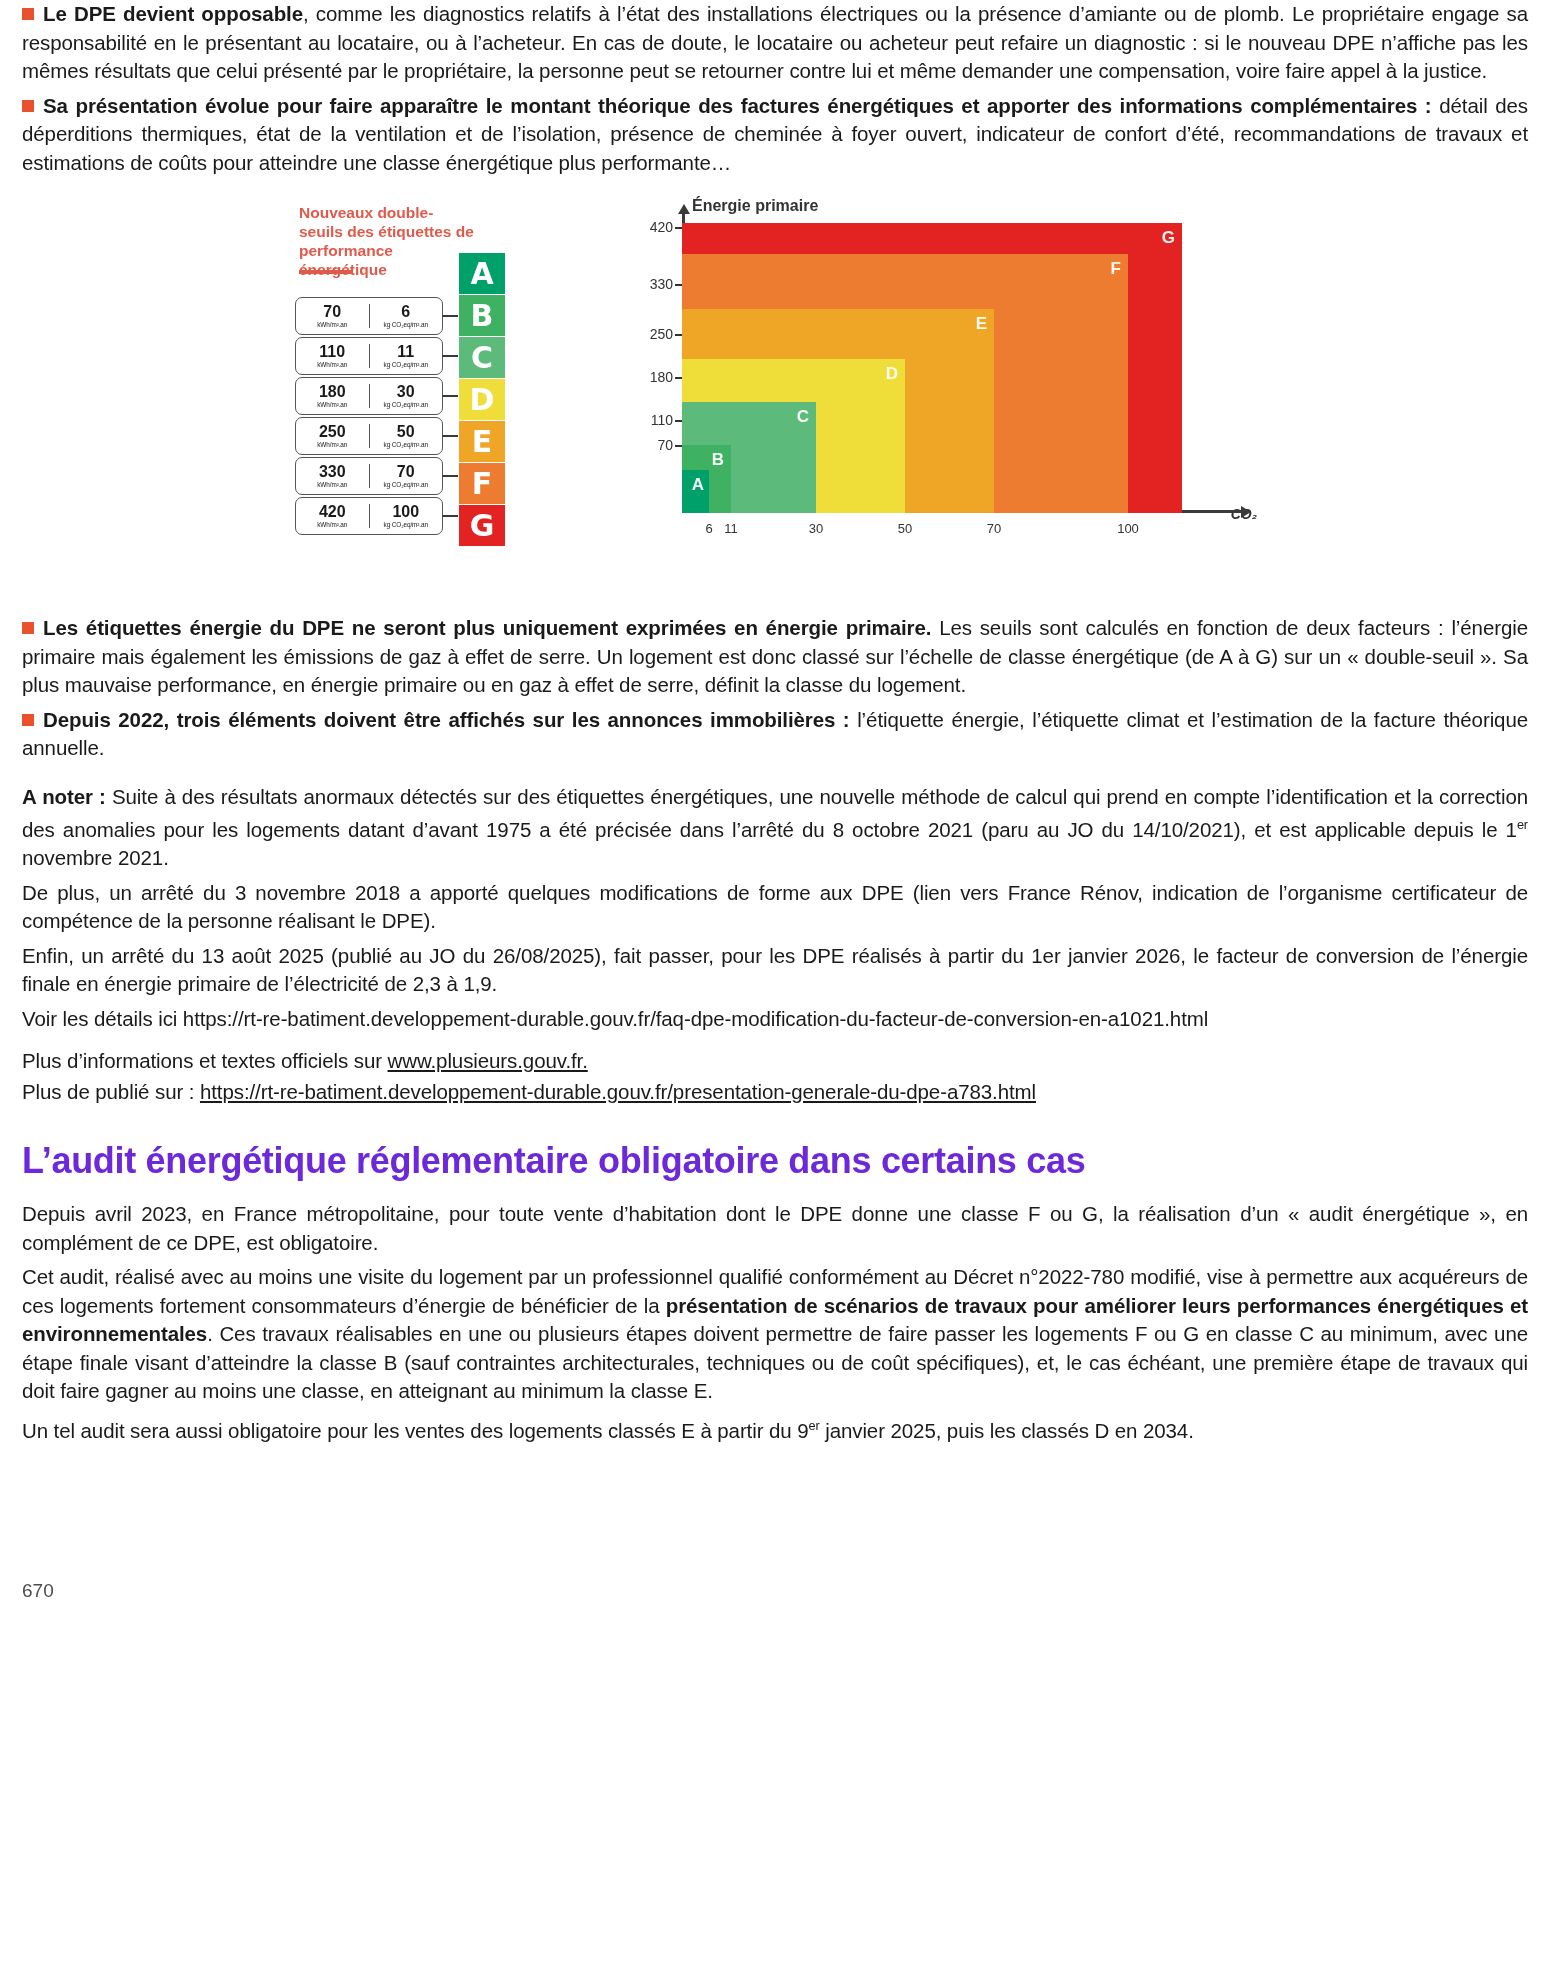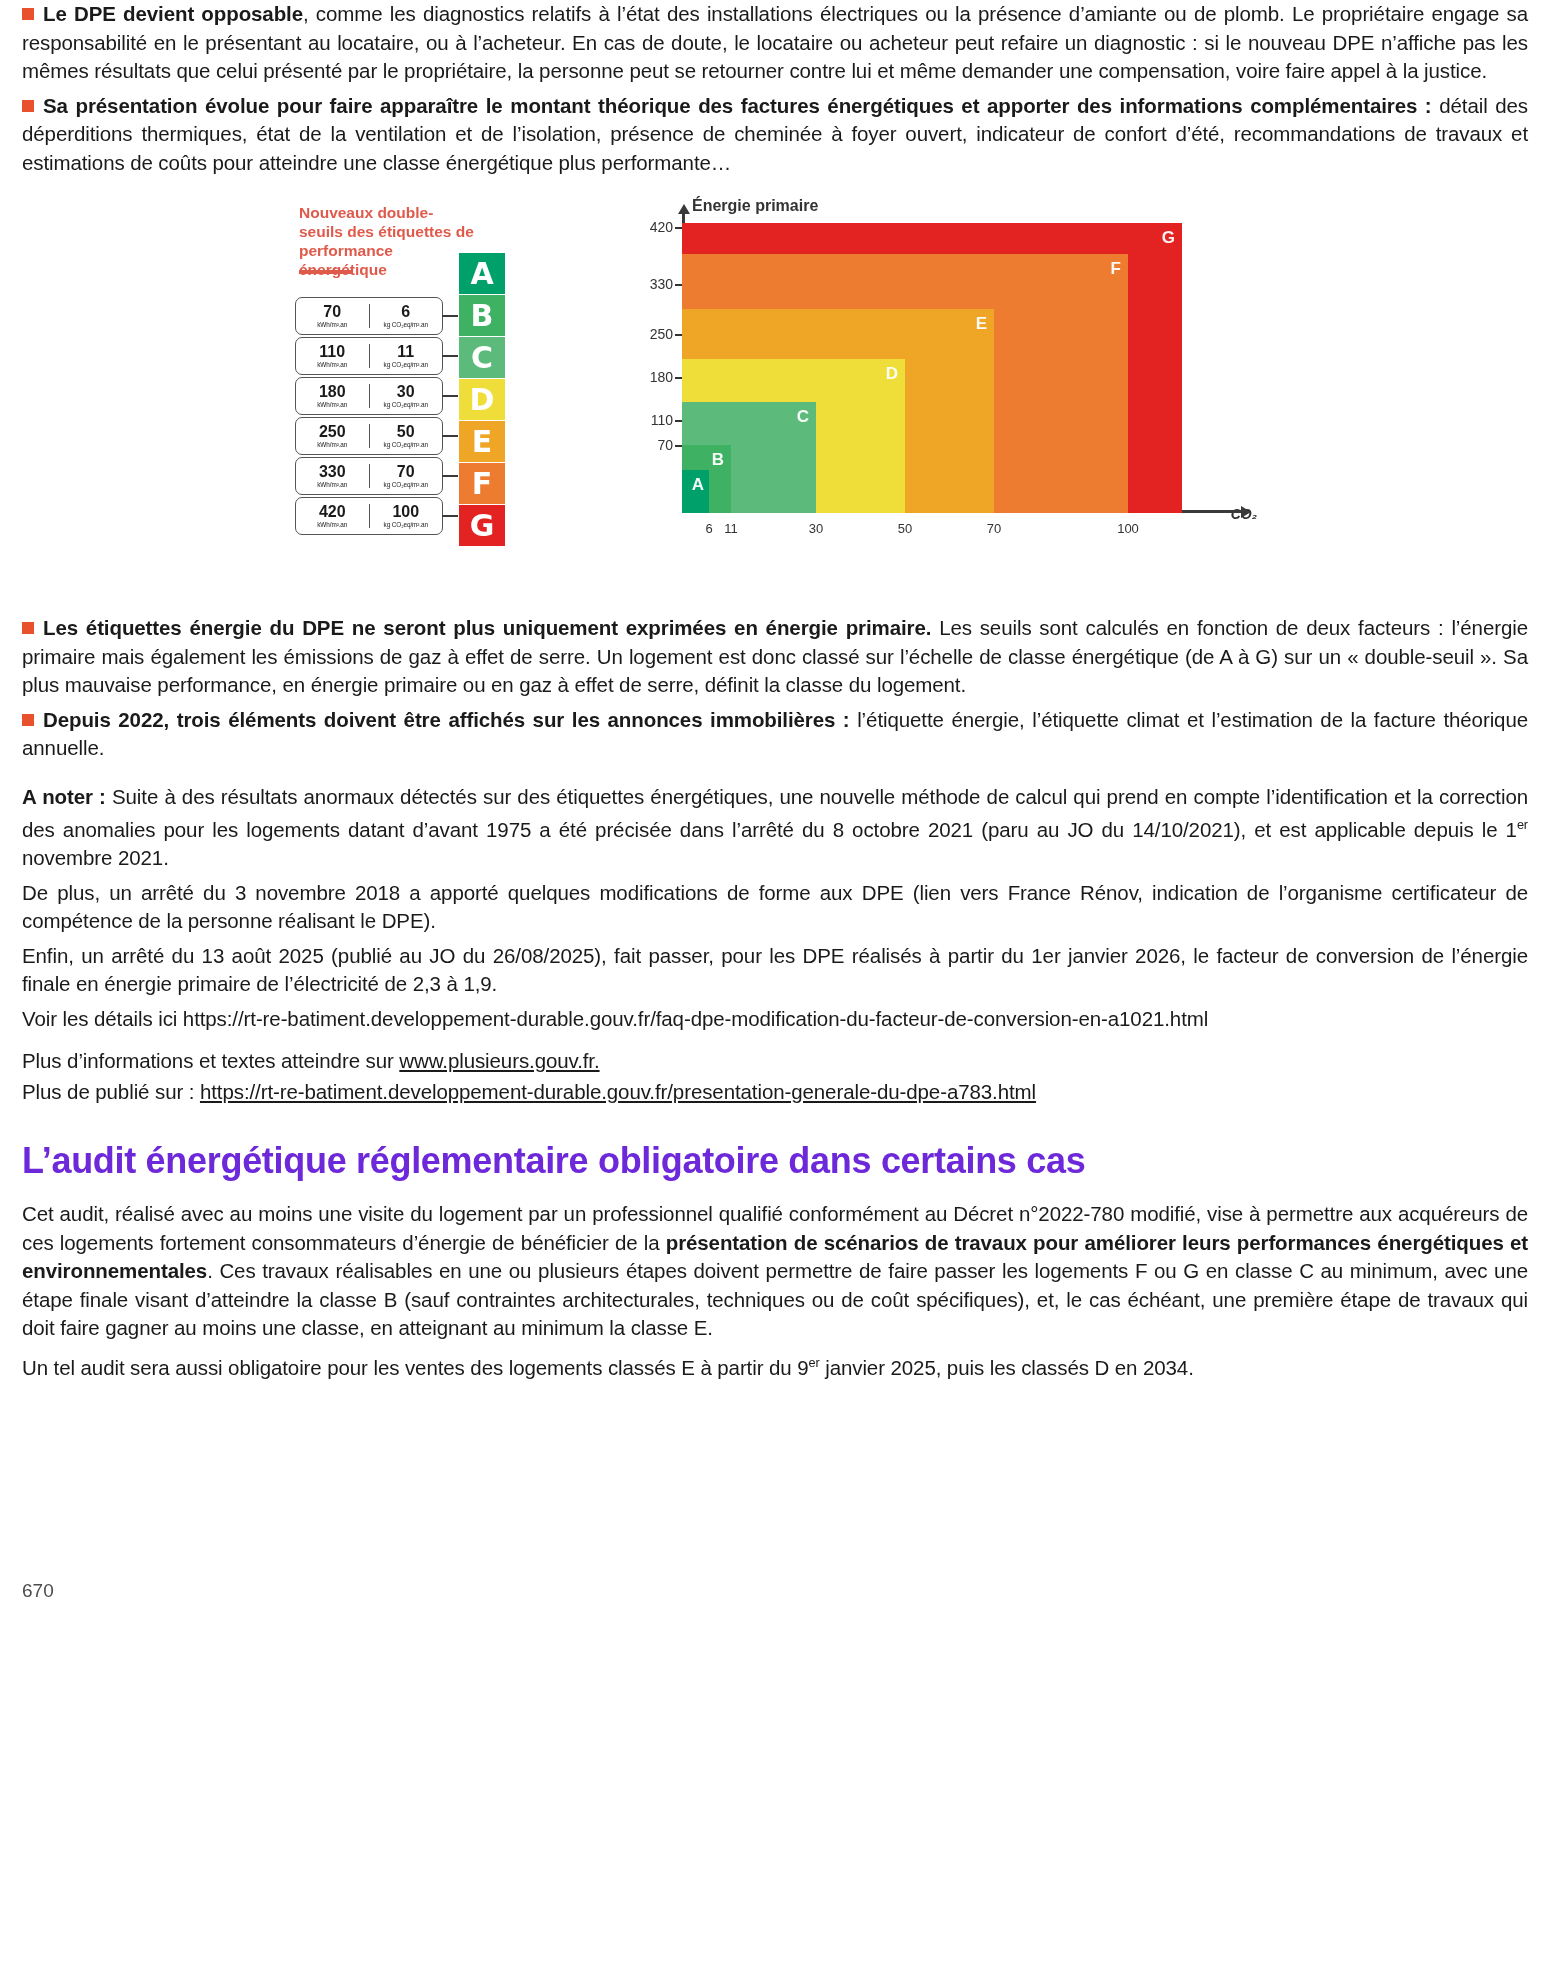--- a/index.html
+++ b/index.html
@@ -335,25 +335,26 @@
   <p class="body"><b>A noter :</b><span> Suite à des résultats anormaux détectés sur des étiquettes énergétiques, une nouvelle méthode de calcul qui prend en compte l’identification et la correction des anomalies pour les logements datant d’avant 1975 a été précisée dans l’arrêté du 8 octobre 2021 (paru au JO du 14/10/2021), et est applicable depuis le 1</span><sup>er</sup><span> novembre 2021.</span></p>
 
   <p class="body">De plus, un arrêté du 3 novembre 2018 a apporté quelques modifications de forme aux DPE (lien vers France Rénov, indication de l’organisme certificateur de compétence de la personne réalisant le DPE).</p>
 
   <p class="body">Enfin, un arrêté du 13 août 2025 (publié au JO du 26/08/2025), fait passer, pour les DPE réalisés à partir du 1er janvier 2026, le facteur de conversion de l’énergie finale en énergie primaire de l’électricité de 2,3 à 1,9.</p>
 
   <p class="body">Voir les détails ici https://rt-re-batiment.developpement-durable.gouv.fr/faq-dpe-modification-du-facteur-de-conversion-en-a1021.html</p>
 
   <div class="spacer-sm"></div>
 
-  <p class="body tight"><span>Plus d’informations et textes atteindre sur </span><a class="link" href="#">www.plusieurs.gouv.fr.</a></p>
+  <p class="body tight"><span>Plus d’informations et textes officiels sur </span><a class="link" href="#">www.plusieurs.gouv.fr.</a></p>
 
   <p class="body tight"><span>Plus de publié sur : </span><a class="link" href="#">https://rt-re-batiment.developpement-durable.gouv.fr/presentation-generale-du-dpe-a783.html</a></p>
 
   <h2 class="section-title">L’audit énergétique réglementaire obligatoire dans certains cas</h2>
 
+  <p class="body">Depuis avril 2023, en France métropolitaine, pour toute vente d’habitation dont le DPE donne une classe F ou G, la réalisation d’un « audit énergétique », en complément de ce DPE, est obligatoire.</p>
 
   <p class="body"><span>Cet audit, réalisé avec au moins une visite du logement par un professionnel qualifié conformément au Décret n°2022-780 modifié, vise à permettre aux acquéreurs de ces logements fortement consommateurs d’énergie de bénéficier de la </span><b>présentation de scénarios de travaux pour améliorer leurs performances énergétiques et environnementales</b><span>. Ces travaux réalisables en une ou plusieurs étapes doivent permettre de faire passer les logements F ou G en classe C au minimum, avec une étape finale visant d’atteindre la classe B (sauf contraintes architecturales, techniques ou de coût spécifiques), et, le cas échéant, une première étape de travaux qui doit faire gagner au moins une classe, en atteignant au minimum la classe E.</span></p>
 
   <p class="body"><span>Un tel audit sera aussi obligatoire pour les ventes des logements classés E à partir du 9</span><sup>er</sup><span> janvier 2025, puis les classés D en 2034.</span></p>
 
   <div class="pageno">670</div>
 </div>
 
 </body></html>

